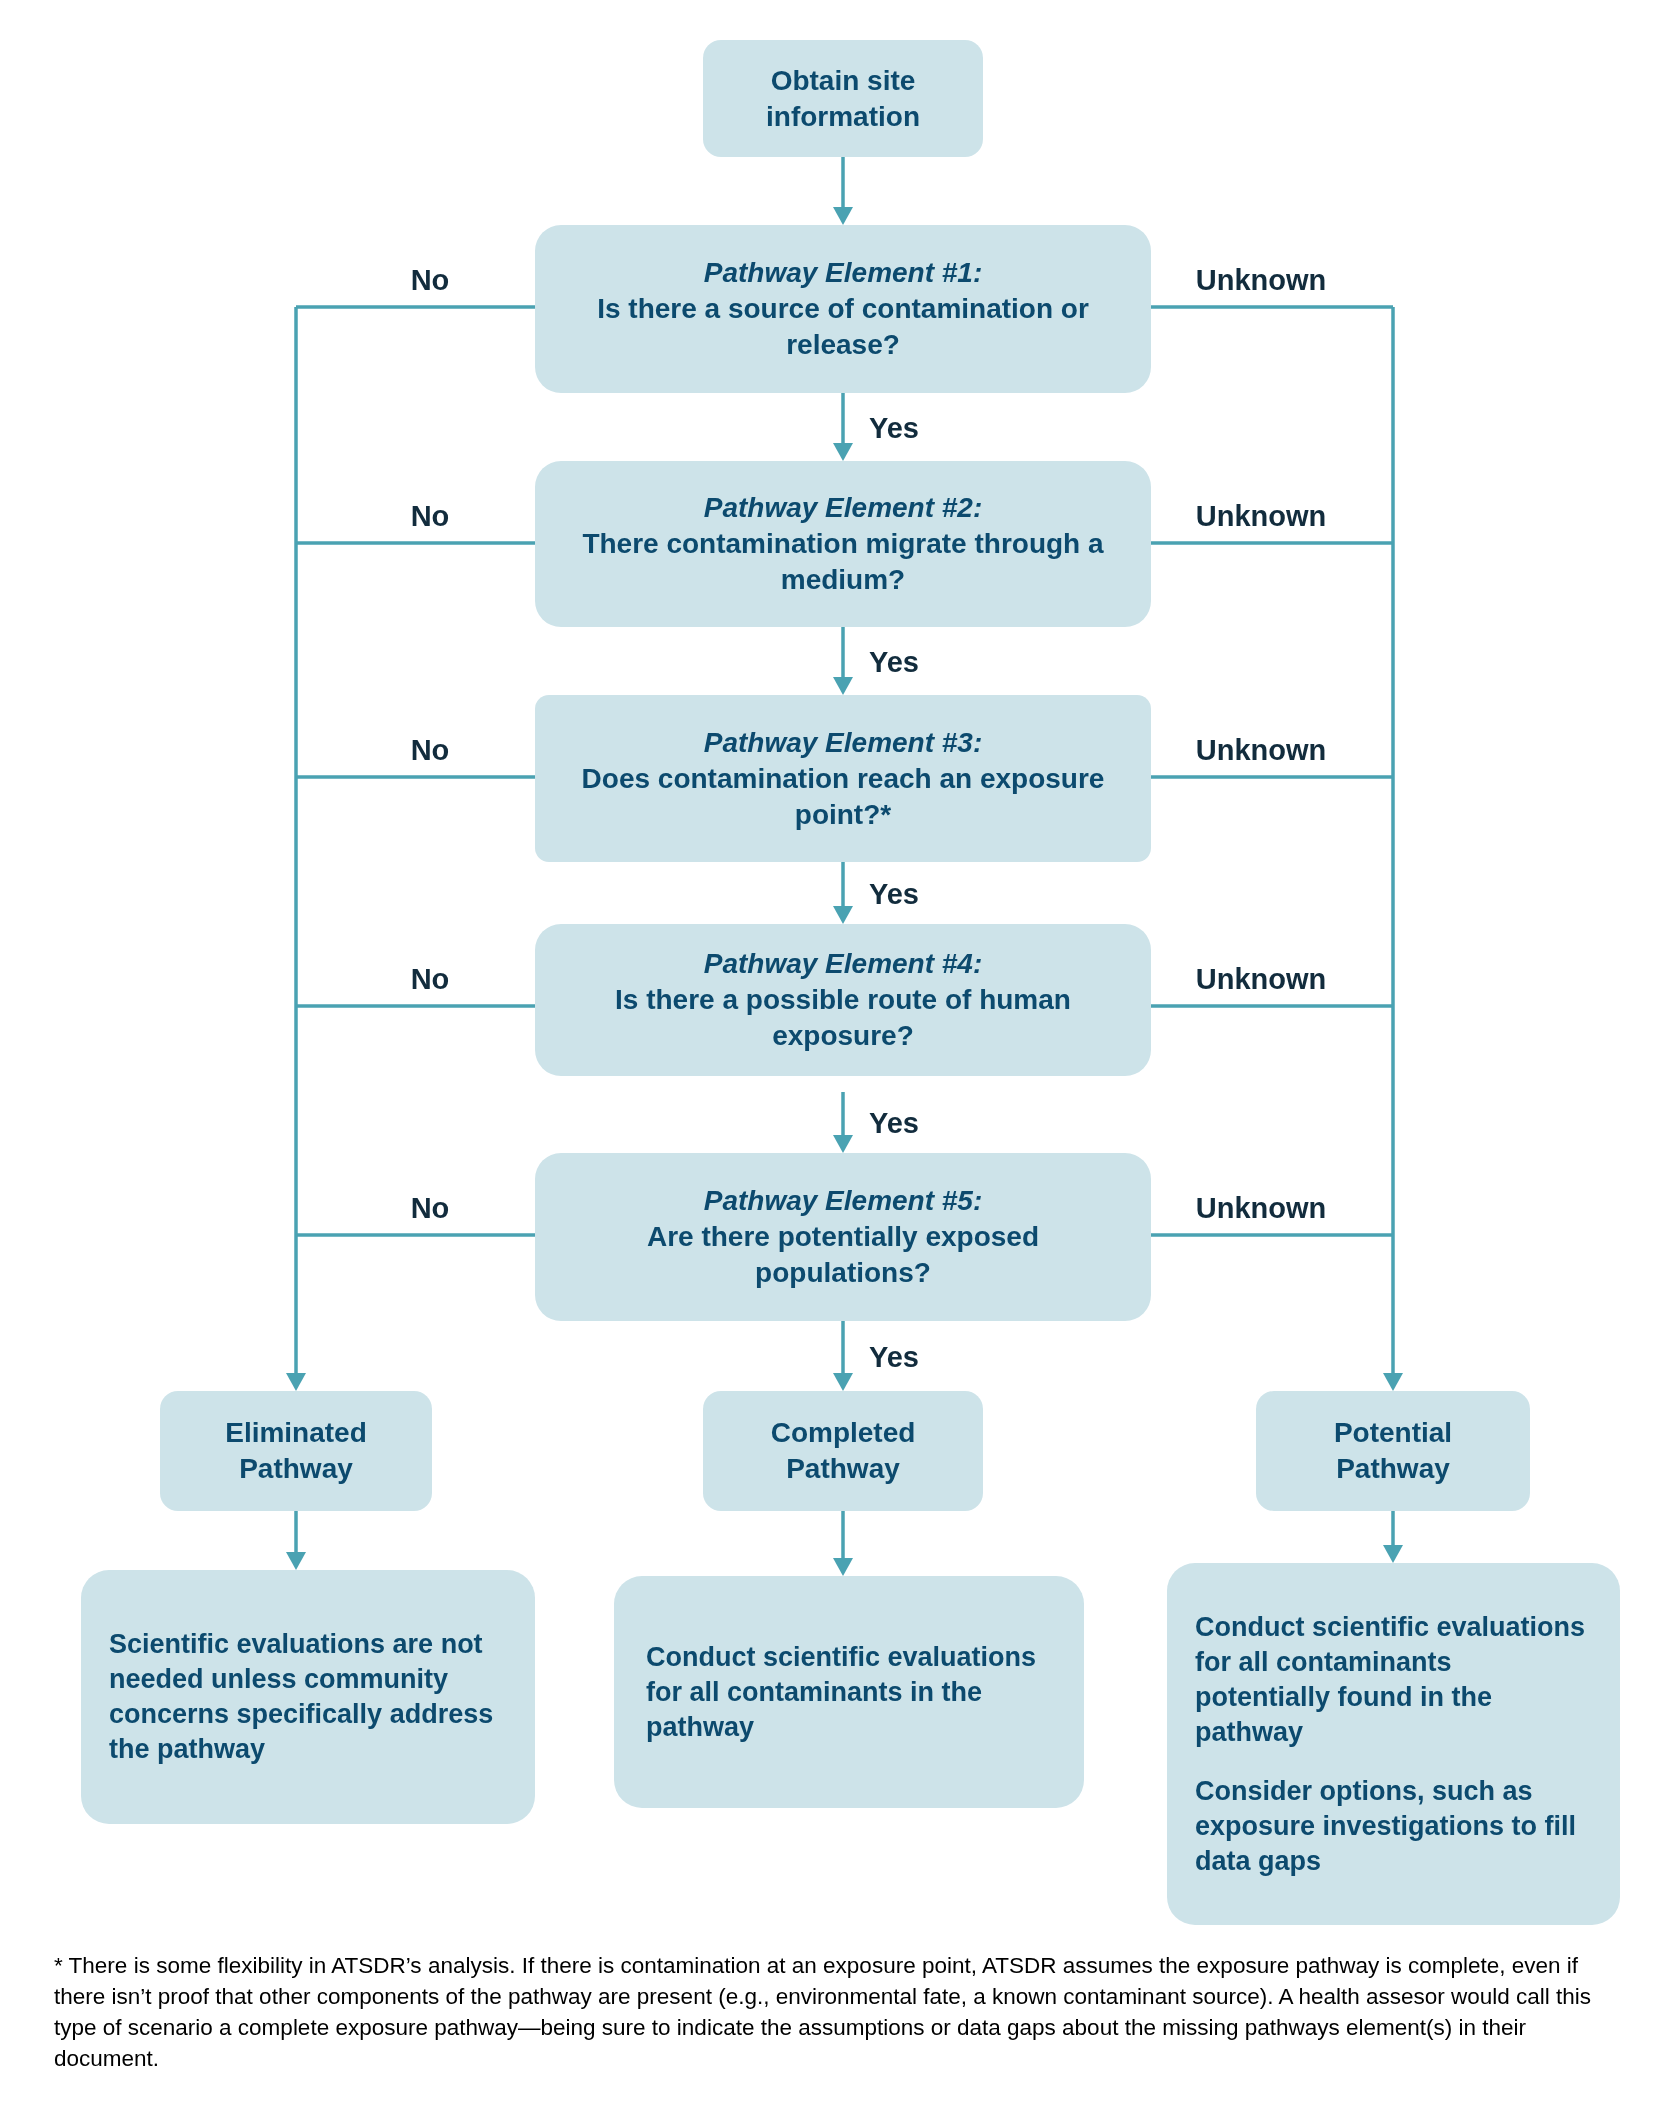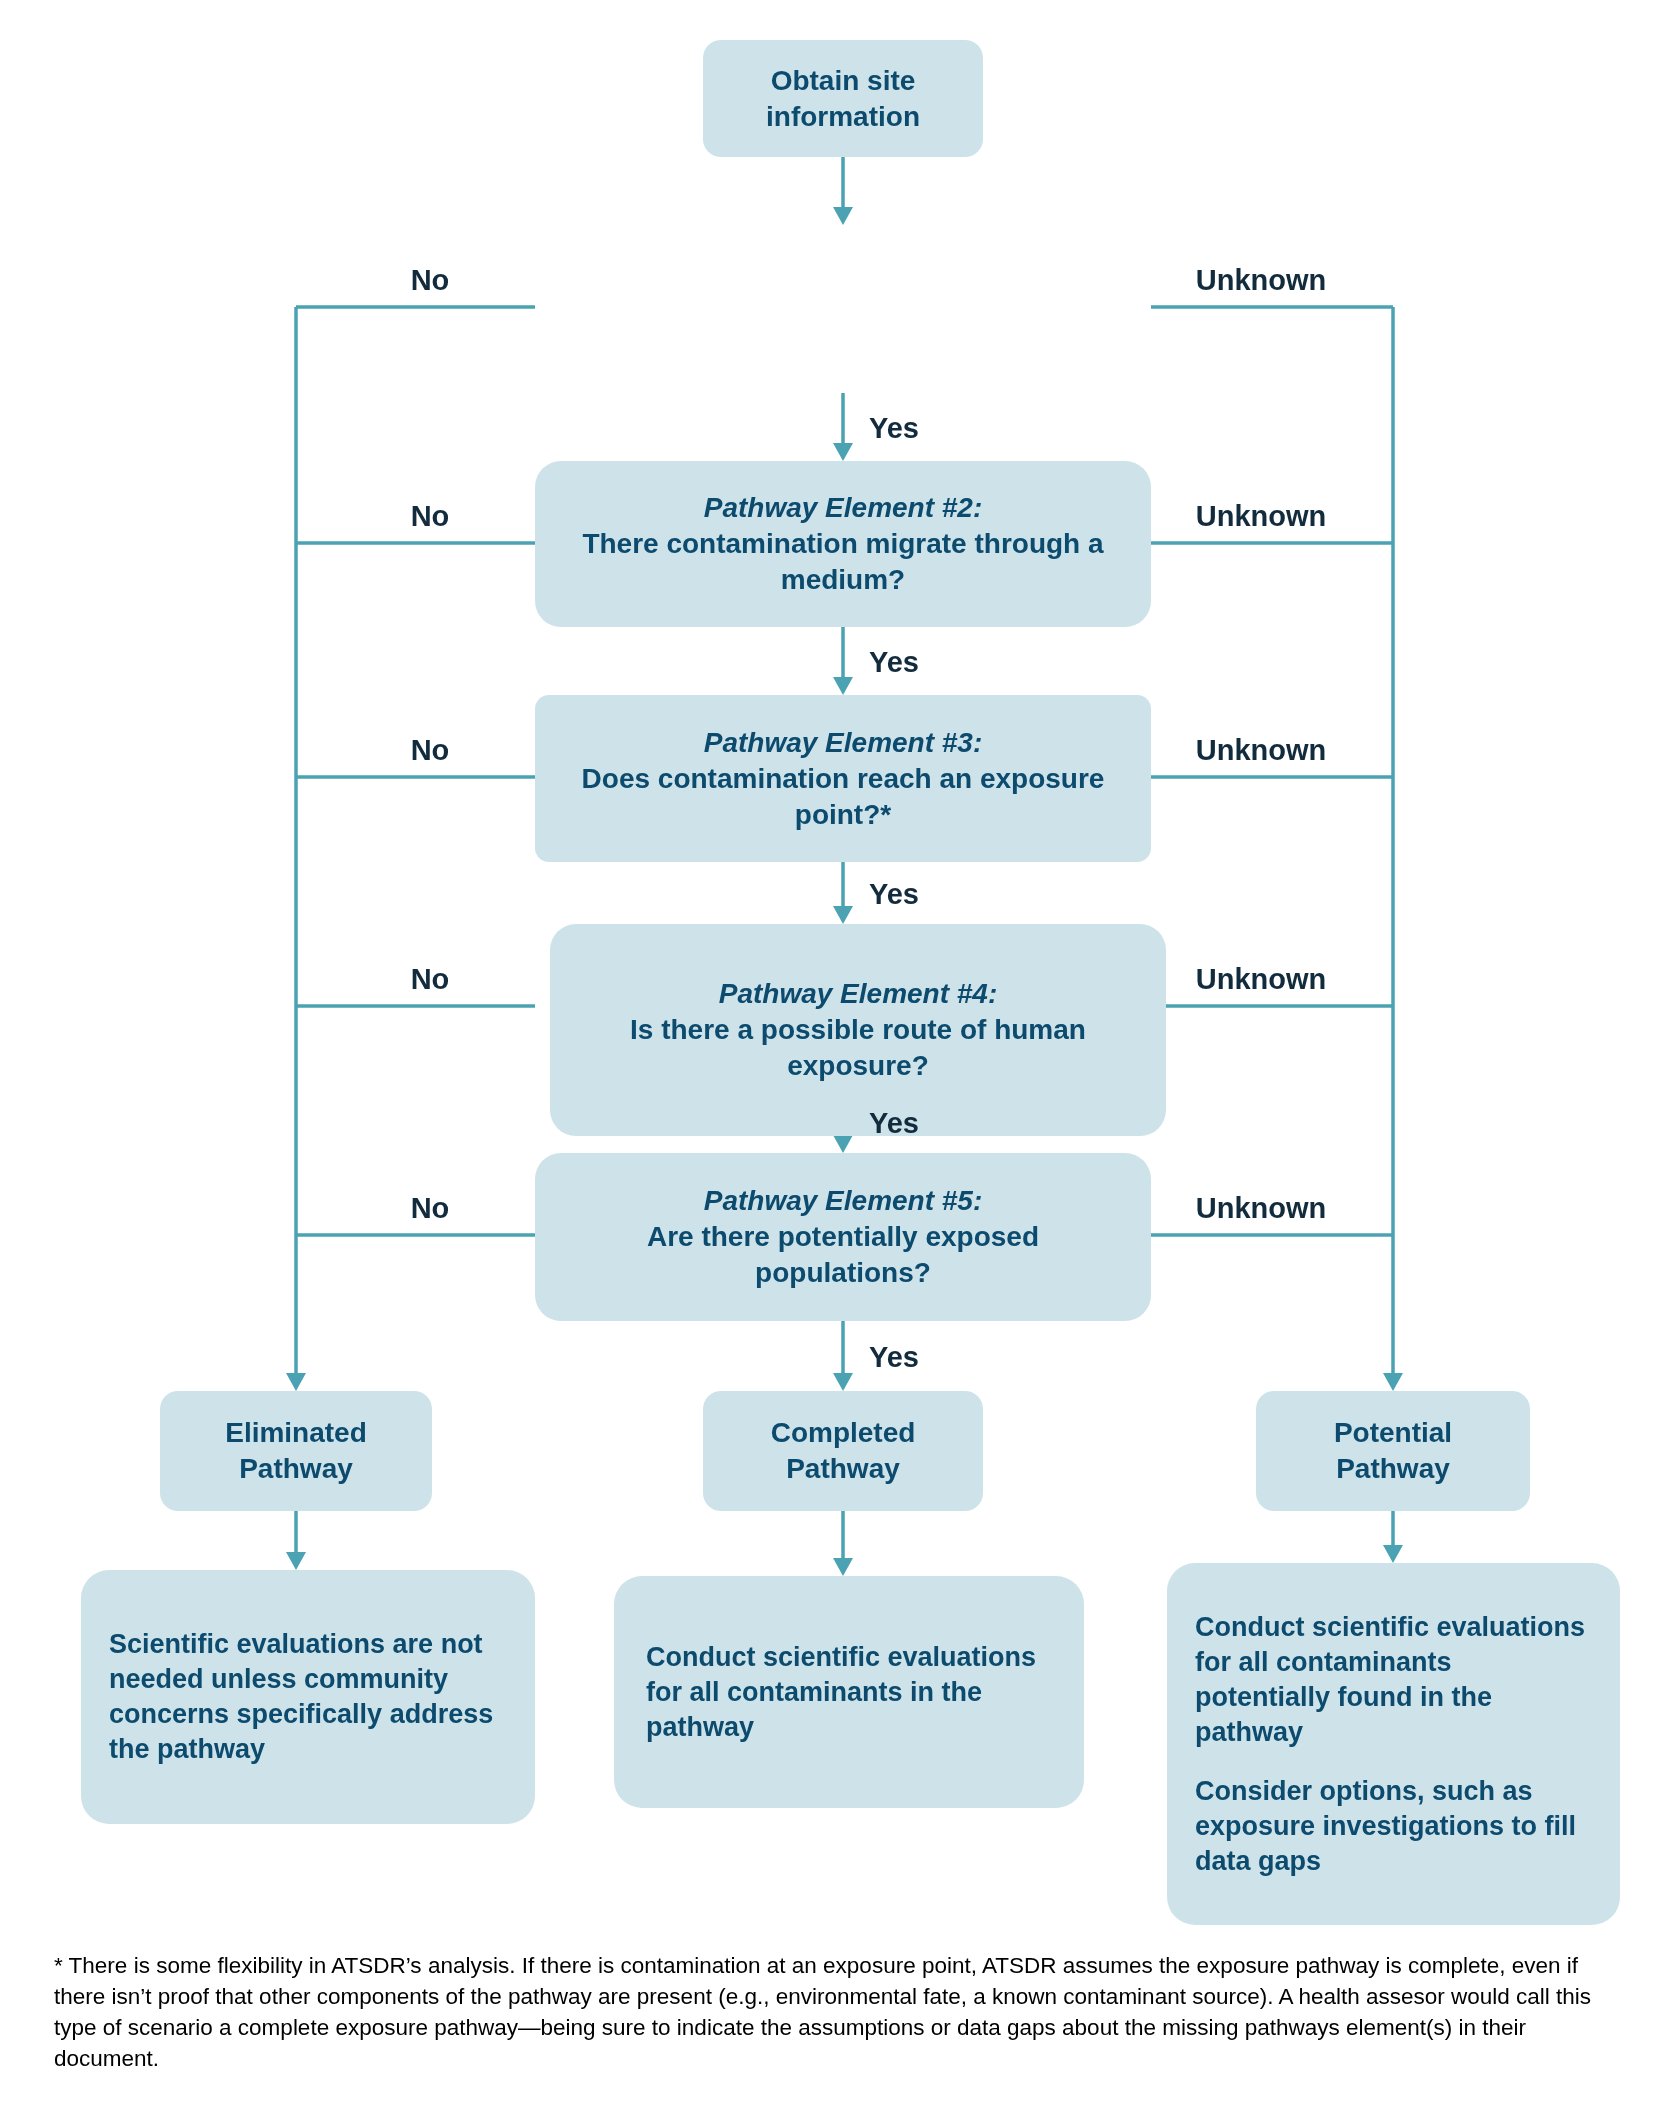--- a/index.html
+++ b/index.html
@@ -129,32 +129,36 @@
     <line class="c-line" x1="843" y1="1511" x2="843" y2="1559"></line>
     <polygon class="c-head" points="833,1558 853,1558 843,1576"></polygon>
     <line class="c-line" x1="1393" y1="1511" x2="1393" y2="1546"></line>
     <polygon class="c-head" points="1383,1545 1403,1545 1393,1563"></polygon>
   </svg>
 
   <div class="node start" style="left:703px; top:40px; width:280px; height:117px;">
     <span>Obtain site information</span>
   </div>
 
+  <div class="node element" style="left:535px; top:225px; width:616px; height:168px;">
+    <div class="el-title">Pathway Element #1:</div>
+    <div class="el-q">Is there a source of contamination or release?</div>
+  </div>
 
   <div class="node element" style="left:535px; top:461px; width:616px; height:166px;">
     <div class="el-title">Pathway Element #2:</div>
     <div class="el-q">There contamination migrate through a medium?</div>
   </div>
 
   <div class="node element" style="left:535px; top:695px; width:616px; height:167px;border-radius:14px;">
     <div class="el-title">Pathway Element #3:</div>
     <div class="el-q">Does contamination reach an exposure point?*</div>
   </div>
 
-  <div class="node element" style="left:535px; top:924px; width:616px; height:212px;margin-left:15px;">
+  <div class="node element" style="left:535px; top:924px; width:616px; height:152px;">
     <div class="el-title">Pathway Element #4:</div>
     <div class="el-q">Is there a possible route of human exposure?</div>
   </div>
 
   <div class="node element" style="left:535px; top:1153px; width:616px; height:168px;">
     <div class="el-title">Pathway Element #5:</div>
     <div class="el-q">Are there potentially exposed populations?</div>
   </div>
 
   <div class="edge-label center" style="left:390px; top:262px; width:80px;">No</div>

